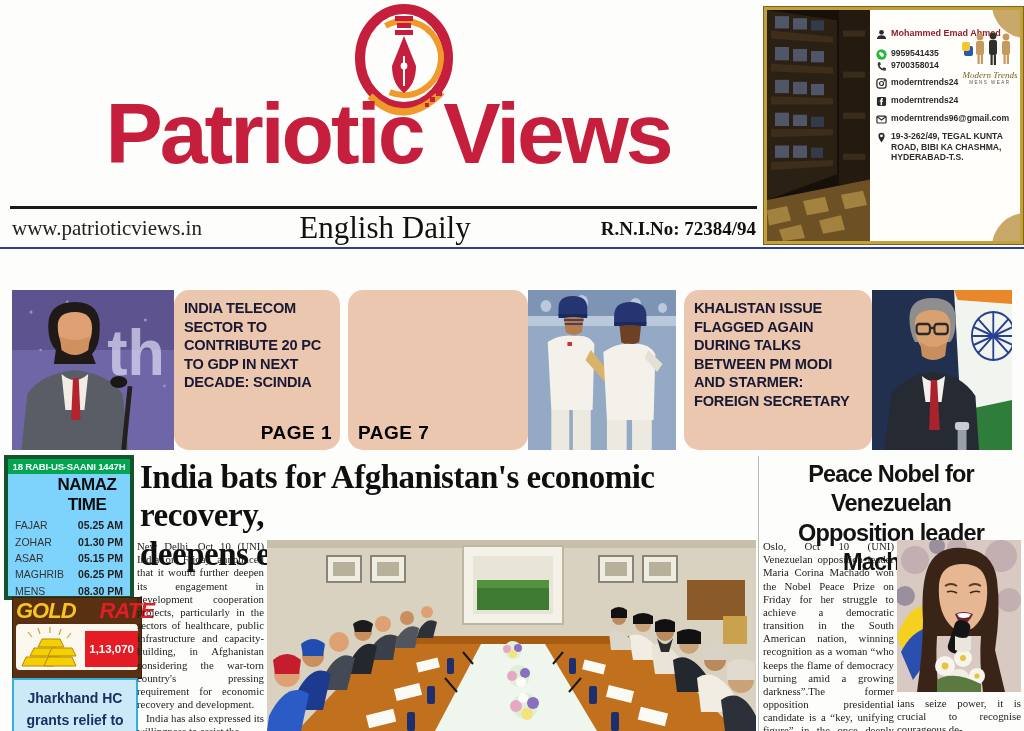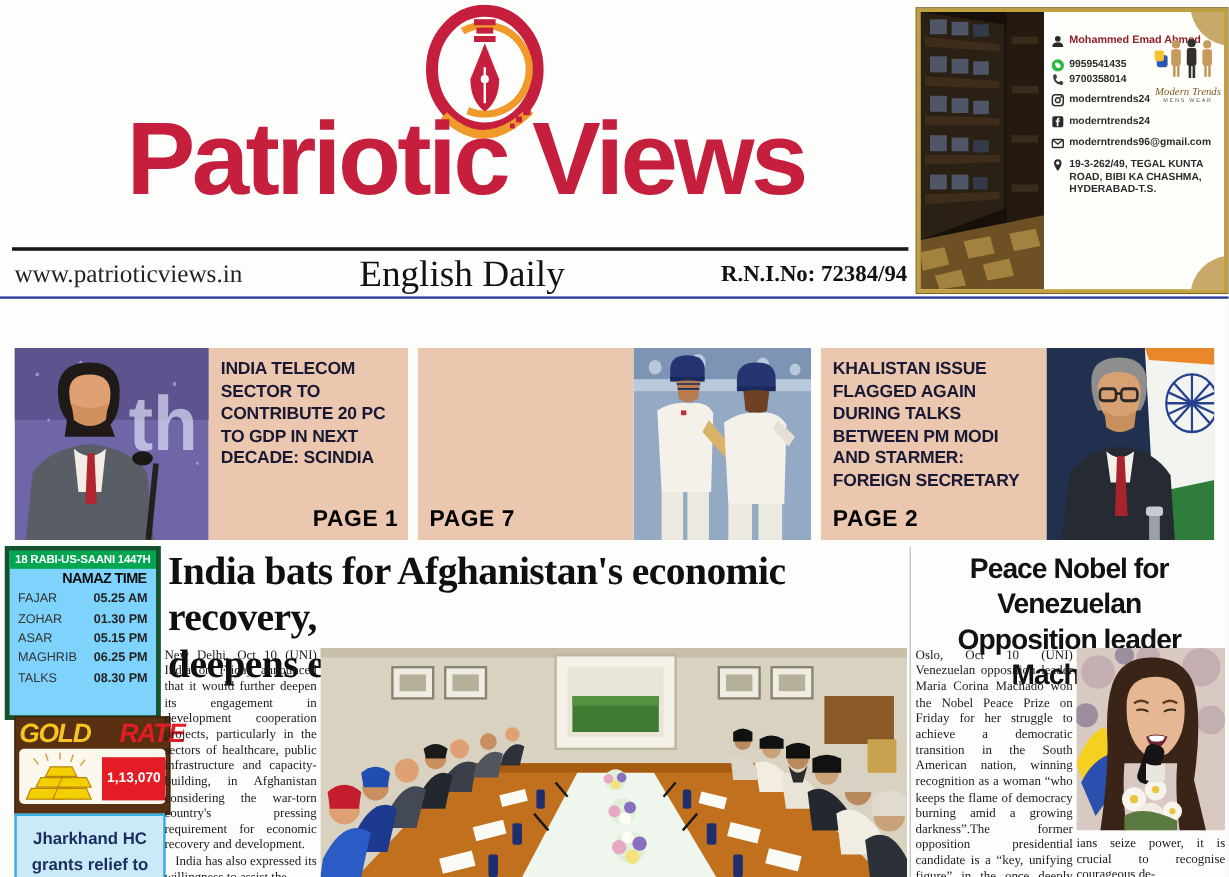--- a/index.html
+++ b/index.html
@@ -39,30 +39,30 @@
 
   
   #bar-topline{left:0;top:247px;width:1024px;height:2px;background:#2e3d96;}
   #date-bar{left:0;top:252px;width:1024px;height:30px;background:#2e3d96;color:#fff;}
   #date-bar span{position:absolute;top:7px;font-size:13px;font-weight:600;letter-spacing:.2px;white-space:nowrap;}
 
   
   #teasers{left:12px;top:290px;width:1000px;height:160px;display:flex;gap:8px;}
   .teaser{flex:1;display:flex;overflow:hidden;cursor:pointer;}
   .t-photo{flex:none;height:100%;}
-  .t-text{flex:1;background:#ecc7b0;padding:9px 8px 6px 10px;display:flex;flex-direction:column;}
+  .t-text{flex:1;background:#ecc7b0;padding:9px 8px 6px 10px;display:flex;flex-direction:column;border-radius:15px;}
   .t-head{font-size:14.6px;font-weight:bold;color:#191933;line-height:1.27;letter-spacing:-.2px;}
   .t-page{margin-top:auto;font-size:19px;font-weight:bold;color:#000;letter-spacing:.5px;}
   .t-page.r{text-align:right;}
 
   
   #namaz-box{left:4px;top:455px;width:122px;height:137px;background:#7dd3fc;border:4px solid #14532d;}
   #namaz-hijri{background:#00a650;color:#fff;font-size:9.6px;font-weight:bold;text-align:center;
     padding:2px 0;letter-spacing:-.2px;}
-  #namaz-title{text-align:center;font-size:12px;font-weight:bold;letter-spacing:-.5px;color:#0d0d0d;padding:1px 0 2px;margin-left:36px;}
+  #namaz-title{text-align:center;font-size:17px;font-weight:bold;letter-spacing:-.5px;color:#0d0d0d;padding:1px 0 2px;margin-left:36px;}
   .namaz-row{display:flex;justify-content:space-between;padding:2.2px 7px;font-size:10.5px;color:#333;}
   .namaz-row b{font-weight:bold;color:#222;}
   #gold-box{left:12px;top:597px;width:122px;height:76px;background:#5a3012;border:1px solid #3a1e08;padding:2px 3px;}
   #gold-title{text-align:center;font-size:22px;font-weight:bold;font-style:italic;letter-spacing:-1px;line-height:1;}
   #gold-title .g{color:#f7c javascript520;color:#f7c520;}
   #gold-title .r{color:#e31c25;margin-left:24px;}
   #gold-body{position:relative;margin-top:2px;height:46px;background:#fdf8ee;border-radius:4px;overflow:hidden;}
   #gold-rupee{position:absolute;right:24px;top:1px;font-size:22px;font-weight:bold;color:#1d2d63;}
   #gold-karat{position:absolute;right:0;top:10px;background:#e31c25;color:#fff;font-size:9px;font-weight:bold;padding:1px 3px;}
   #gold-price{position:absolute;right:0;bottom:3px;background:#e31c25;color:#fff;font-size:11.5px;font-weight:bold;padding:12px 4px;}
@@ -326,21 +326,20 @@
             <rect x="88" y="130" width="22" height="30" fill="#ece9e0"></rect>
             <rect x="116" y="130" width="22" height="30" fill="#ece9e0"></rect>
           </g>
         </svg>
       </div>
     </div>
 
     <div class="teaser">
       <div class="t-text" style="flex:none;width:170px">
         <div class="t-head">KHALISTAN ISSUE FLAGGED AGAIN DURING TALKS BETWEEN PM MODI AND STARMER: FOREIGN SECRETARY</div>
-        <div class="t-page">PAGE 2</div>
       </div>
       <div class="t-photo photo" style="flex:1">
         <svg viewBox="0 0 157 160" preserveAspectRatio="none">
           <rect width="157" height="160" fill="#20304e"></rect>
           <polygon points="92,0 157,0 157,160 102,160" fill="#f2f4f0"></polygon>
           <polygon points="92,0 157,0 157,14 96,10" fill="#e8882a"></polygon>
           <polygon points="104,120 157,110 157,160 108,160" fill="#2e7d3a"></polygon>
           <g stroke="#27408f" stroke-width="2" fill="none">
             <circle cx="136" cy="46" r="24" fill="#f2f4f0"></circle>
             <g>
@@ -383,21 +382,21 @@
       </div>
     <div class="namaz-row">
         <span>ASAR</span>
         <b>05.15 PM</b>
       </div>
     <div class="namaz-row">
         <span>MAGHRIB</span>
         <b>06.25 PM</b>
       </div>
     <div class="namaz-row">
-        <span>TALKS</span>
+        <span>MENS</span>
         <b>08.30 PM</b>
       </div>
   </div>
 
   <div class="abs" id="gold-box">
     <div id="gold-title">
       <span class="g">GOLD</span><span class="r">RATE</span>
     </div>
     <div id="gold-body">
       <svg viewBox="0 0 70 46" style="position:absolute;left:0;top:0;width:70px;height:46px">

